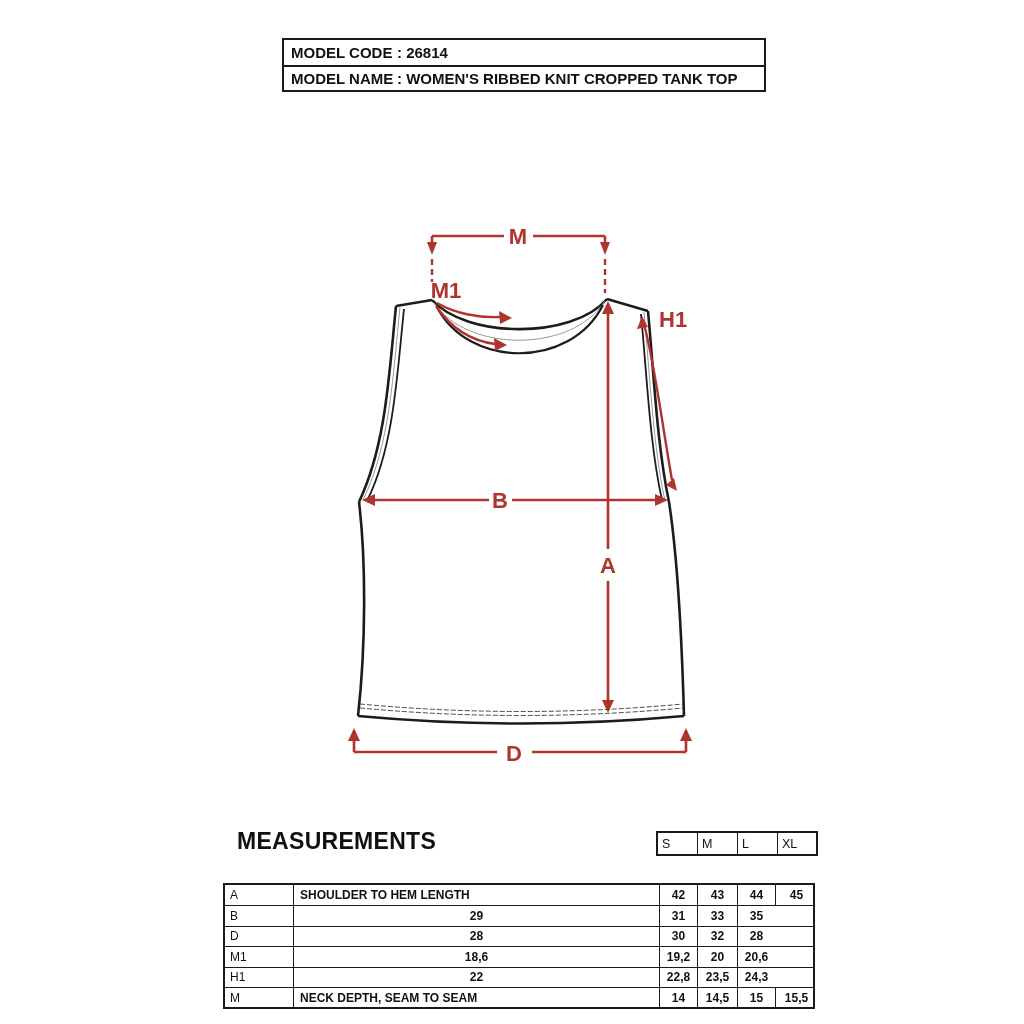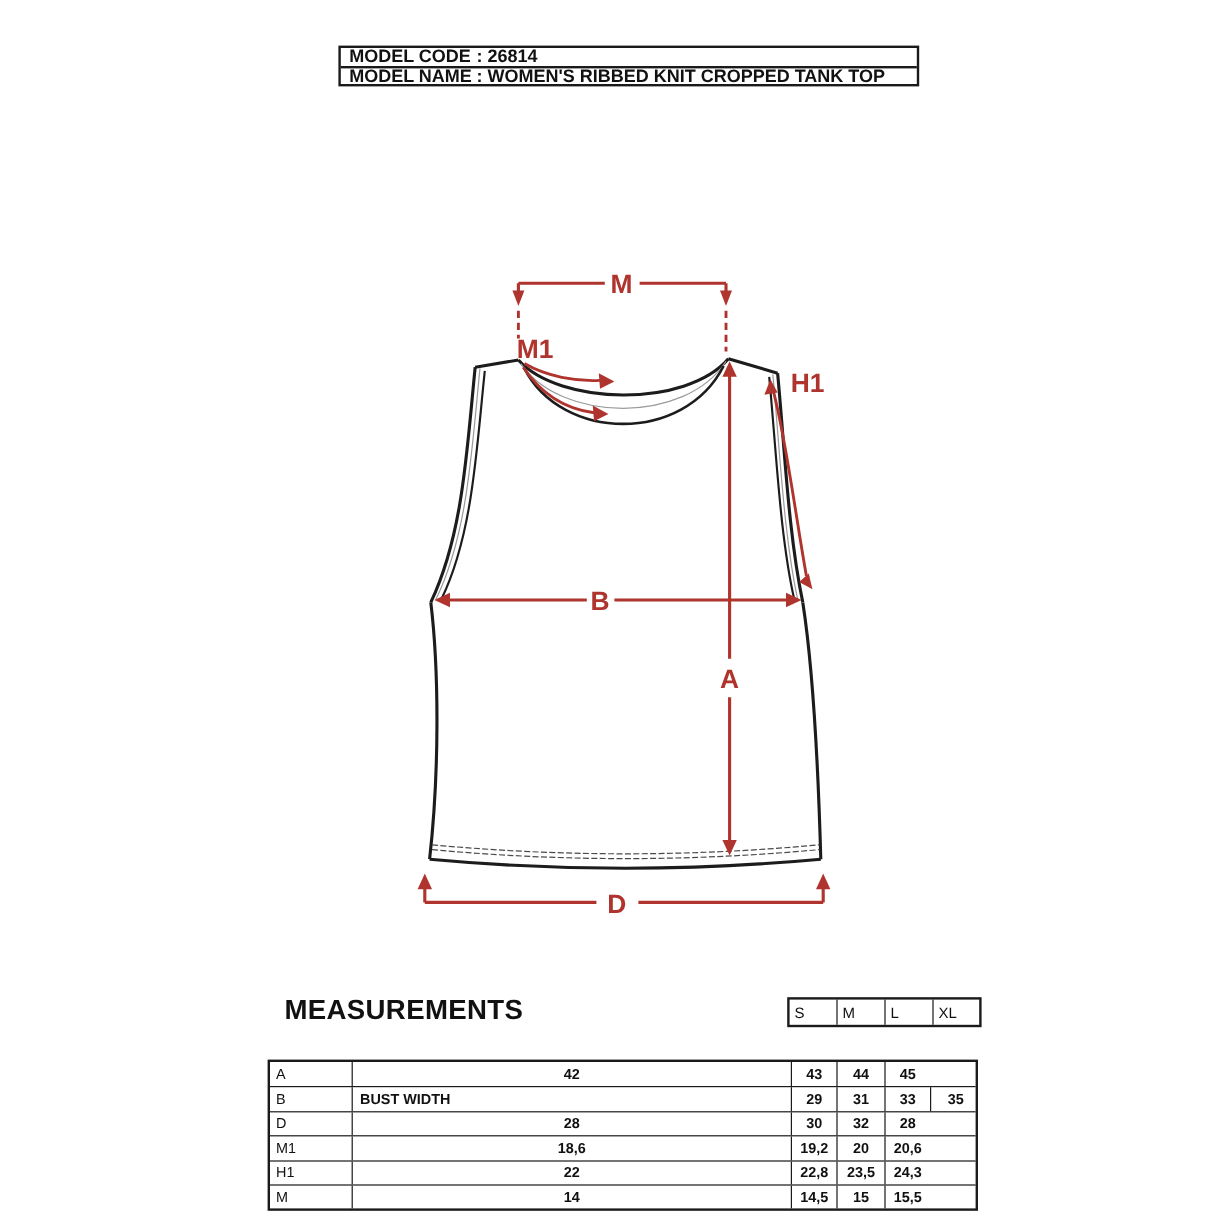--- a/index.html
+++ b/index.html
@@ -1,21 +1,21 @@
 <!DOCTYPE html>
 <html><head>
 <meta charset="utf-8">
 <style>
   * { box-sizing: border-box; margin: 0; padding: 0; }
   html, body { width: 1024px; height: 1024px; background: #ffffff; }
   body { position: relative; font-family: "Liberation Sans", sans-serif; color: #111; }
 
   
   .htable { position: absolute; left: 282px; top: 38px; width: 484px; border: 2px solid #1a1a1a; background: #fff; }
-  .hrow { display: flex; align-items: center; height: 15px; font-size: 15px; font-weight: bold; white-space: pre; }
+  .hrow { display: flex; align-items: center; height: 25px; font-size: 15px; font-weight: bold; white-space: pre; }
   .hrow + .hrow { border-top: 2px solid #1a1a1a; }
   .hlabel { width: 113px; padding-left: 7px; flex: 0 0 auto; }
   .hvalue { flex: 1; }
 
   
   .drawing { position: absolute; left: 0; top: 0; width: 1024px; height: 1024px; }
   .dim-label { font-family: "Liberation Sans", sans-serif; font-weight: bold; font-size: 22px; fill: #b0342e; }
 
   
   .mtitle { position: absolute; left: 237px; top: 828px; font-size: 23px; font-weight: bold; letter-spacing: 0.3px; }
@@ -134,29 +134,29 @@
   <div class="scell">M</div>
 
   <div class="scell">L</div>
 
   <div class="scell">XL</div>
 </div>
 
 <div class="mtable">
   <div class="mrow">
     <div class="mcode">A</div>
+    <div class="mdesc">SHOULDER TO HEM LENGTH</div>
     <div class="mval">42</div>
     <div class="mval">43</div>
     <div class="mval">44</div>
     <div class="mval">45</div>
   </div>
 
   <div class="mrow">
     <div class="mcode">B</div>
-    <div class="mdesc">BUST WIDTH</div>
     <div class="mval">29</div>
     <div class="mval">31</div>
     <div class="mval">33</div>
     <div class="mval">35</div>
   </div>
 
   <div class="mrow">
     <div class="mcode">D</div>
     <div class="mval">28</div>
     <div class="mval">30</div>
@@ -175,18 +175,19 @@
   <div class="mrow">
     <div class="mcode">H1</div>
     <div class="mval">22</div>
     <div class="mval">22,8</div>
     <div class="mval">23,5</div>
     <div class="mval">24,3</div>
   </div>
 
   <div class="mrow">
     <div class="mcode">M</div>
+    <div class="mdesc">NECK DEPTH, SEAM TO SEAM</div>
     <div class="mval">14</div>
     <div class="mval">14,5</div>
     <div class="mval">15</div>
     <div class="mval">15,5</div>
   </div>
 </div>
 
 </body></html>

